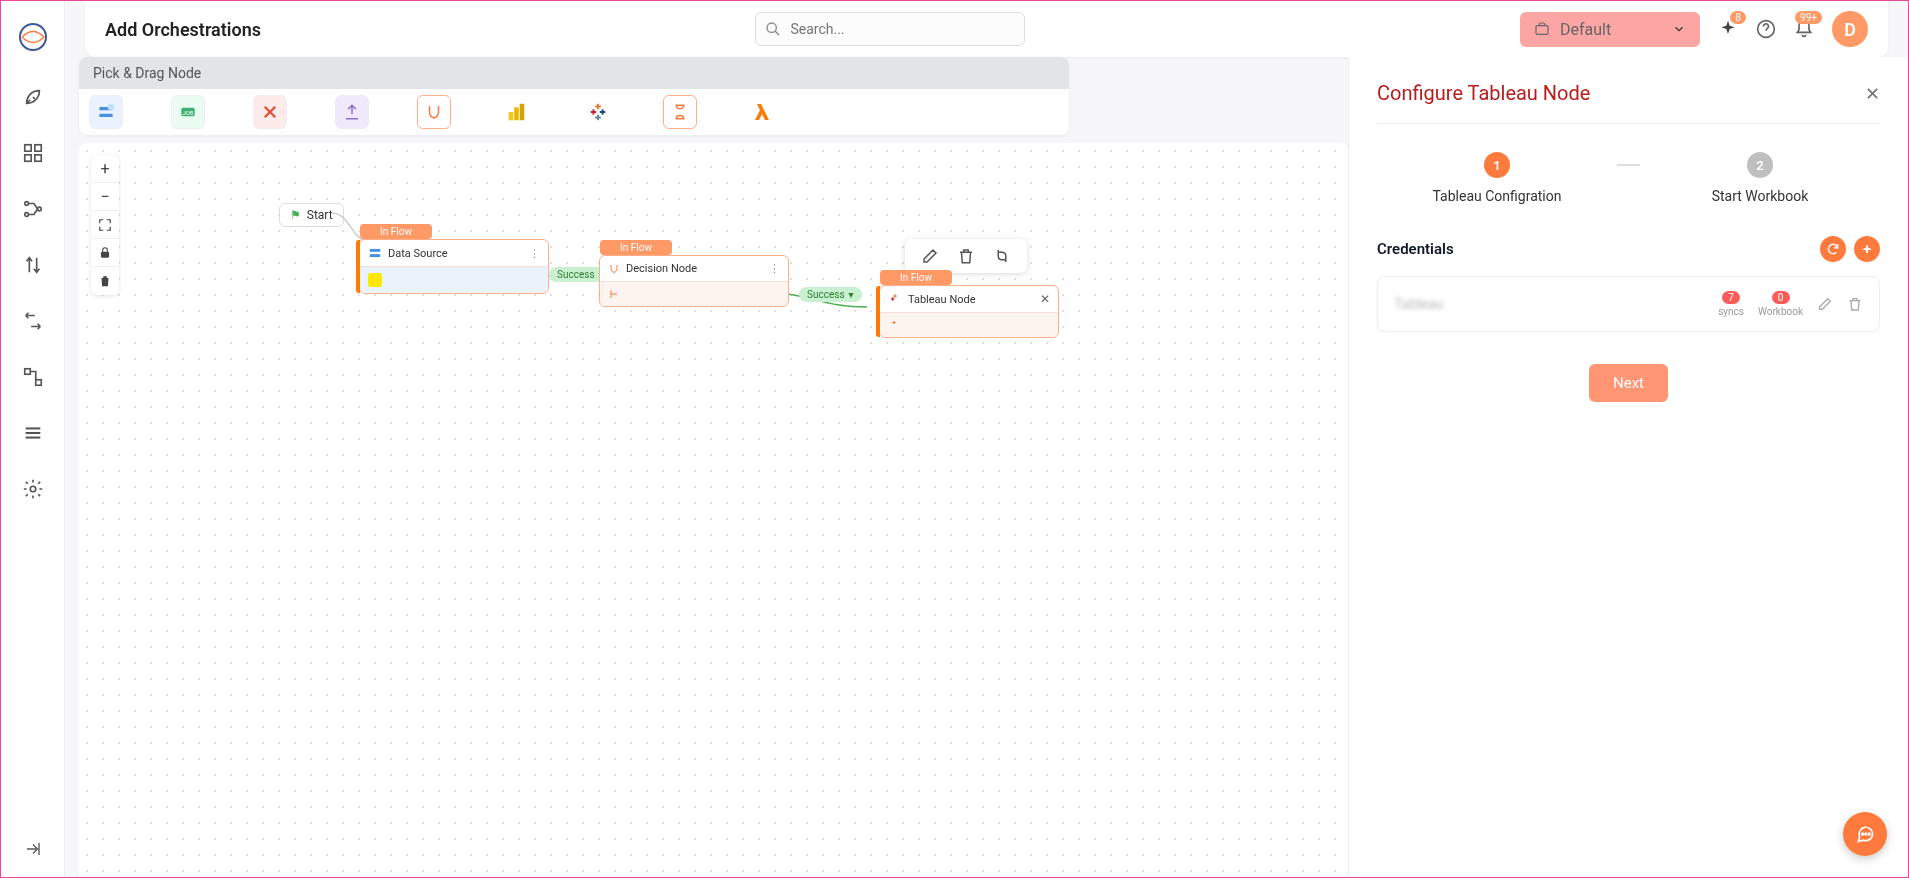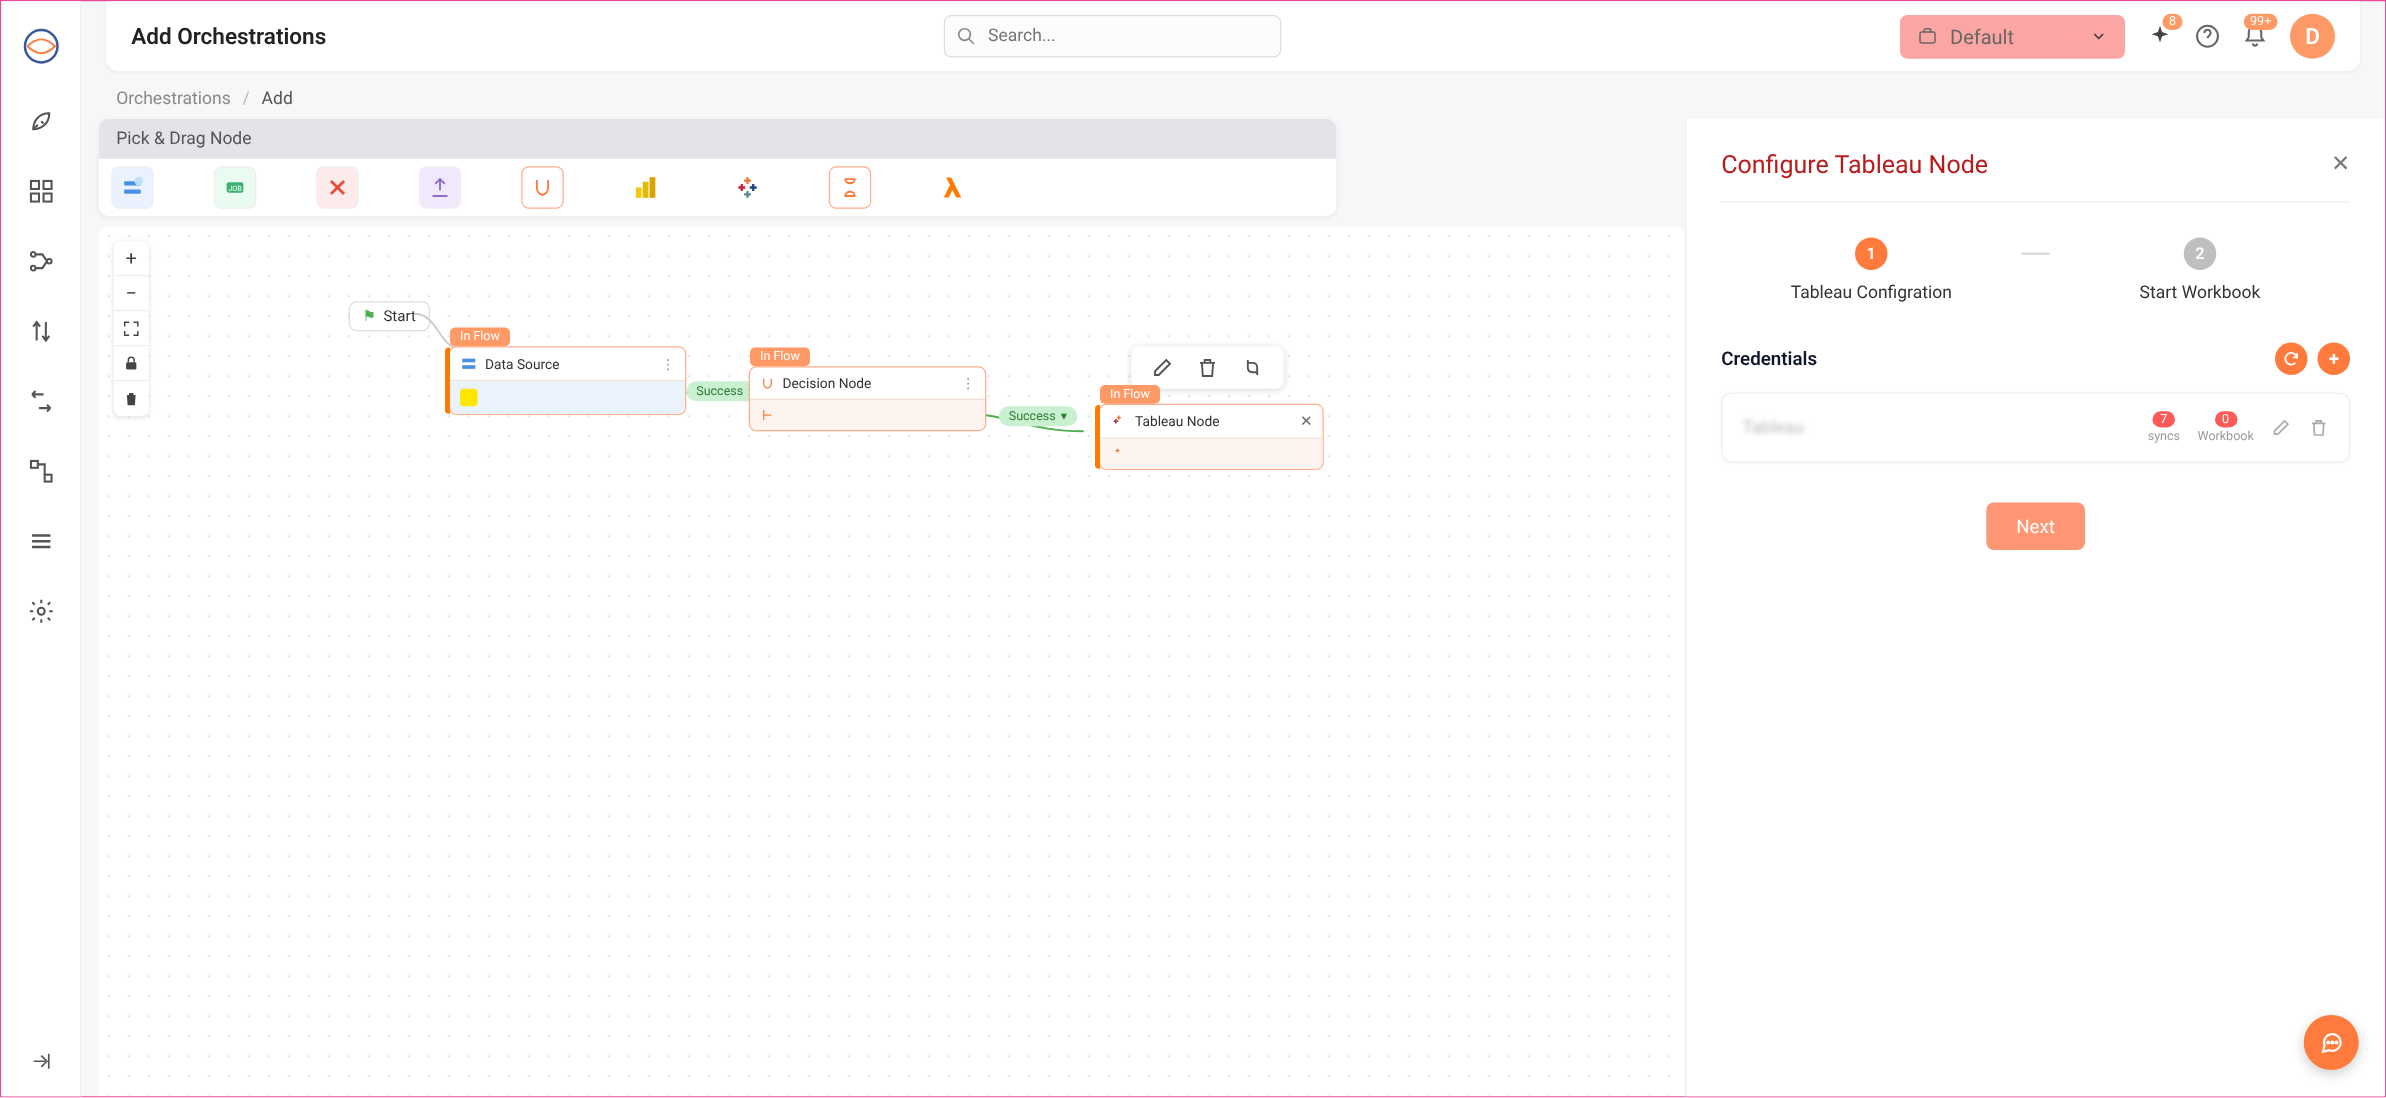--- a/index.html
+++ b/index.html
@@ -50,21 +50,21 @@
   }
   .canvas-toolbar { position:absolute; left:12px; top:12px; background:#fff; border-radius:6px; box-shadow:0 1px 4px rgba(0,0,0,0.12); display:flex; flex-direction:column; }
   .ct-btn { width:28px; height:28px; display:flex; align-items:center; justify-content:center; cursor:pointer; color:#444; border-bottom:1px solid #eee; font-size:16px;}
   .ct-btn:last-child{border-bottom:none;}
 
   .start-node { position:absolute; left:200px; top:60px; background:#fff; border:1px solid #ddd; border-radius:6px; padding:4px 10px; font-size:12px; display:flex; align-items:center; gap:6px; cursor:pointer; }
   .start-flag{color:#4caf50;}
   
   .flow-node { position:absolute; background:#fff; border:1px solid #ffae8a; border-radius:6px; width:190px; font-size:11px; }
   .flow-node.sel::before{ content:''; position:absolute; left:-4px; top:0; bottom:0; width:4px; background:#ff7a00; border-radius:3px 0 0 3px;}
-  .fn-tag { position:absolute; top:-16px; left:0; background:#ff9966; color:#fff; font-size:10px; padding:2px 8px; border-radius:4px; }
+  .fn-tag { position:absolute; top:-16px; left:0; background:#ff9966; color:#fff; font-size:10px; padding:2px 20px; border-radius:4px; }
   .fn-header{ padding:6px 8px; display:flex; align-items:center; gap:6px; border-bottom:1px solid #f3e0d6;}
   .fn-row { padding:6px 8px; display:flex; align-items:center; gap:6px; background:#fdf4f0; border-radius:0 0 6px 6px; color:#999;}
   .fn-row.blue{ background:#eaf2fb; }
   .fn-dots { margin-left:auto; cursor:pointer; color:#888; }
   .fn-close{ margin-left:auto; cursor:pointer; color:#666; font-size:12px;}
   
   .edge-pill { position:absolute; background:#c8f0d1; color:#2e7d32; font-size:10px; padding:2px 8px; border-radius:10px; display:flex; align-items:center; gap:4px; }
 
   .node-action-bar{ position:absolute; background:#fff; border-radius:6px; box-shadow:0 1px 6px rgba(0,0,0,0.15); display:flex; gap:18px; padding:8px 16px;}
   .nab-btn{ cursor:pointer; color:#555; }
@@ -216,25 +216,20 @@
         <div class="icon-btn">
           <svg width="20" height="20" viewBox="0 0 24 24" fill="none" stroke="#666" stroke-width="2">
               <path d="M6 8a6 6 0 1112 0v5l2 3H4l2-3zM10 19a2 2 0 004 0"></path>
             </svg>
           <span class="badge">99+</span>
         </div>
         <div class="avatar">D</div>
       </div>
     </div>
 
-    <div class="crumb-row">
-      <span class="crumb-link">Orchestrations</span>
-      <span class="crumb-sep">/</span>
-      <span class="crumb-cur">Add</span>
-    </div>
 
     <div class="workarea">
       <div class="canvas-col">
 
         <div class="palette">
           <div class="palette-head">Pick &amp; Drag Node</div>
           <div class="palette-body">
             <div class="palette-item" style="background:#eaf1ff">
                 <svg width="20" height="20" viewBox="0 0 24 24">
                   <rect x="4" y="6" width="16" height="4" rx="1" fill="#4a90e2"></rect>

